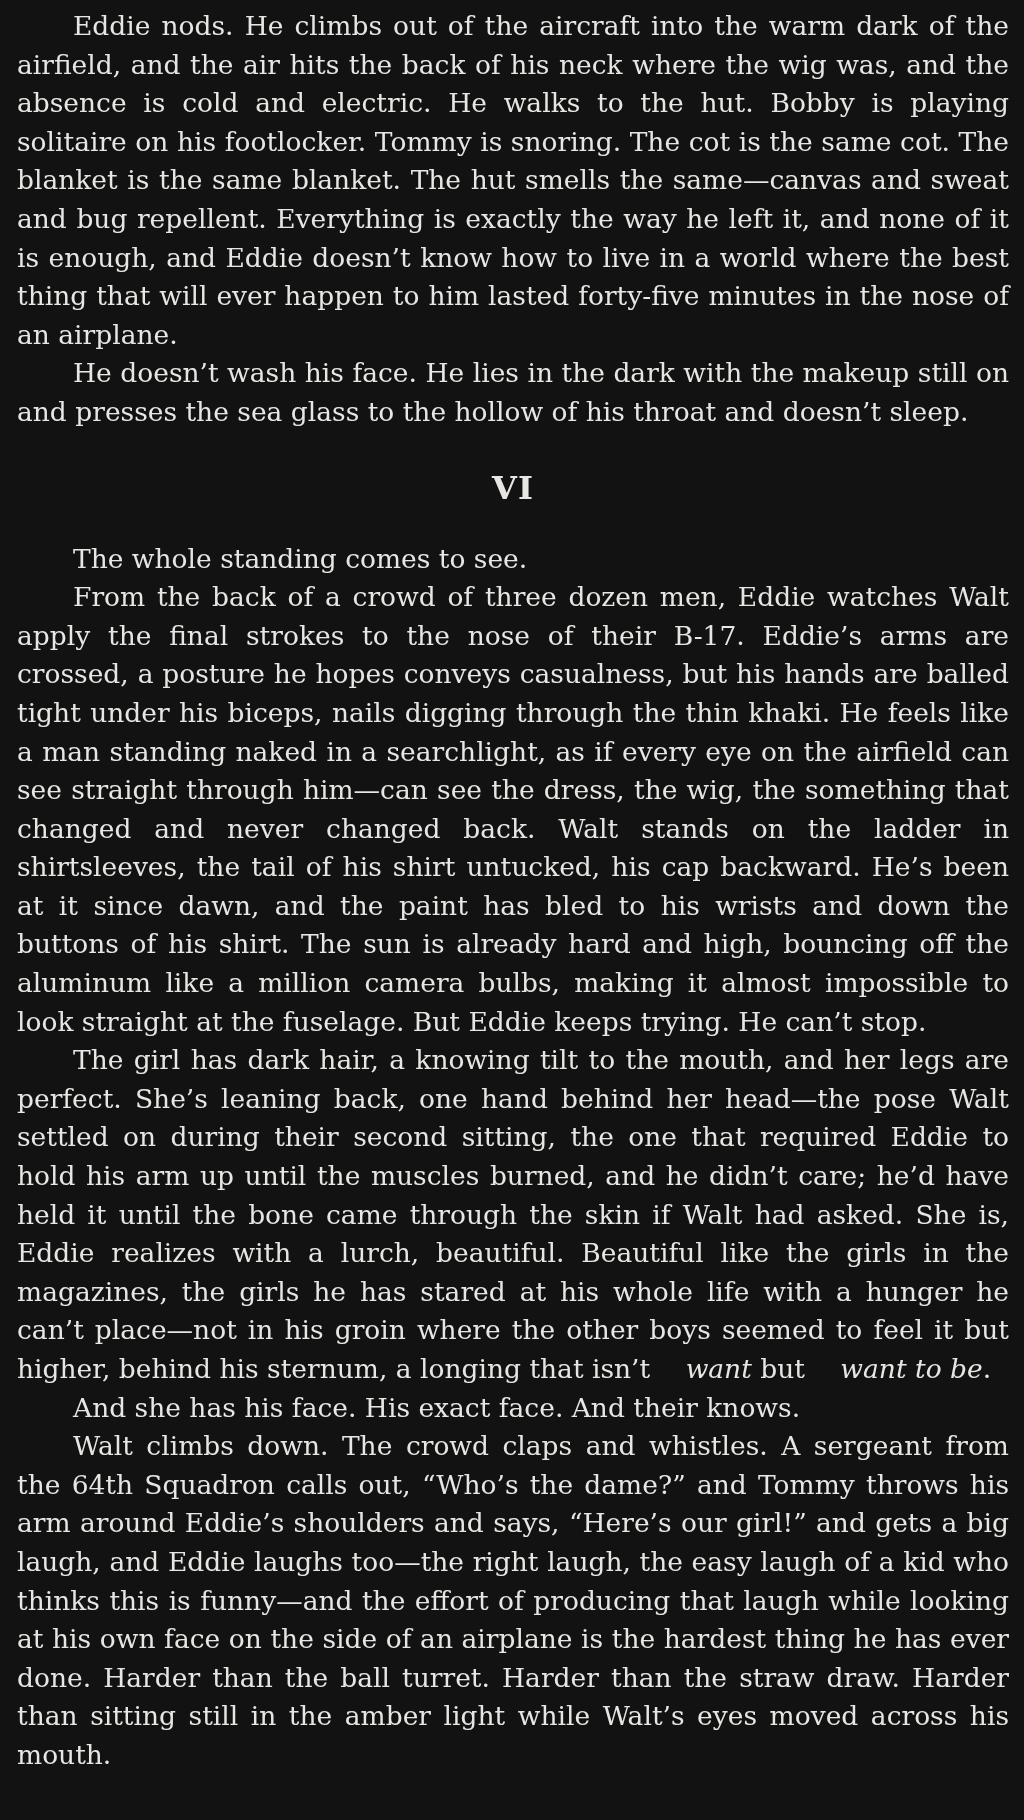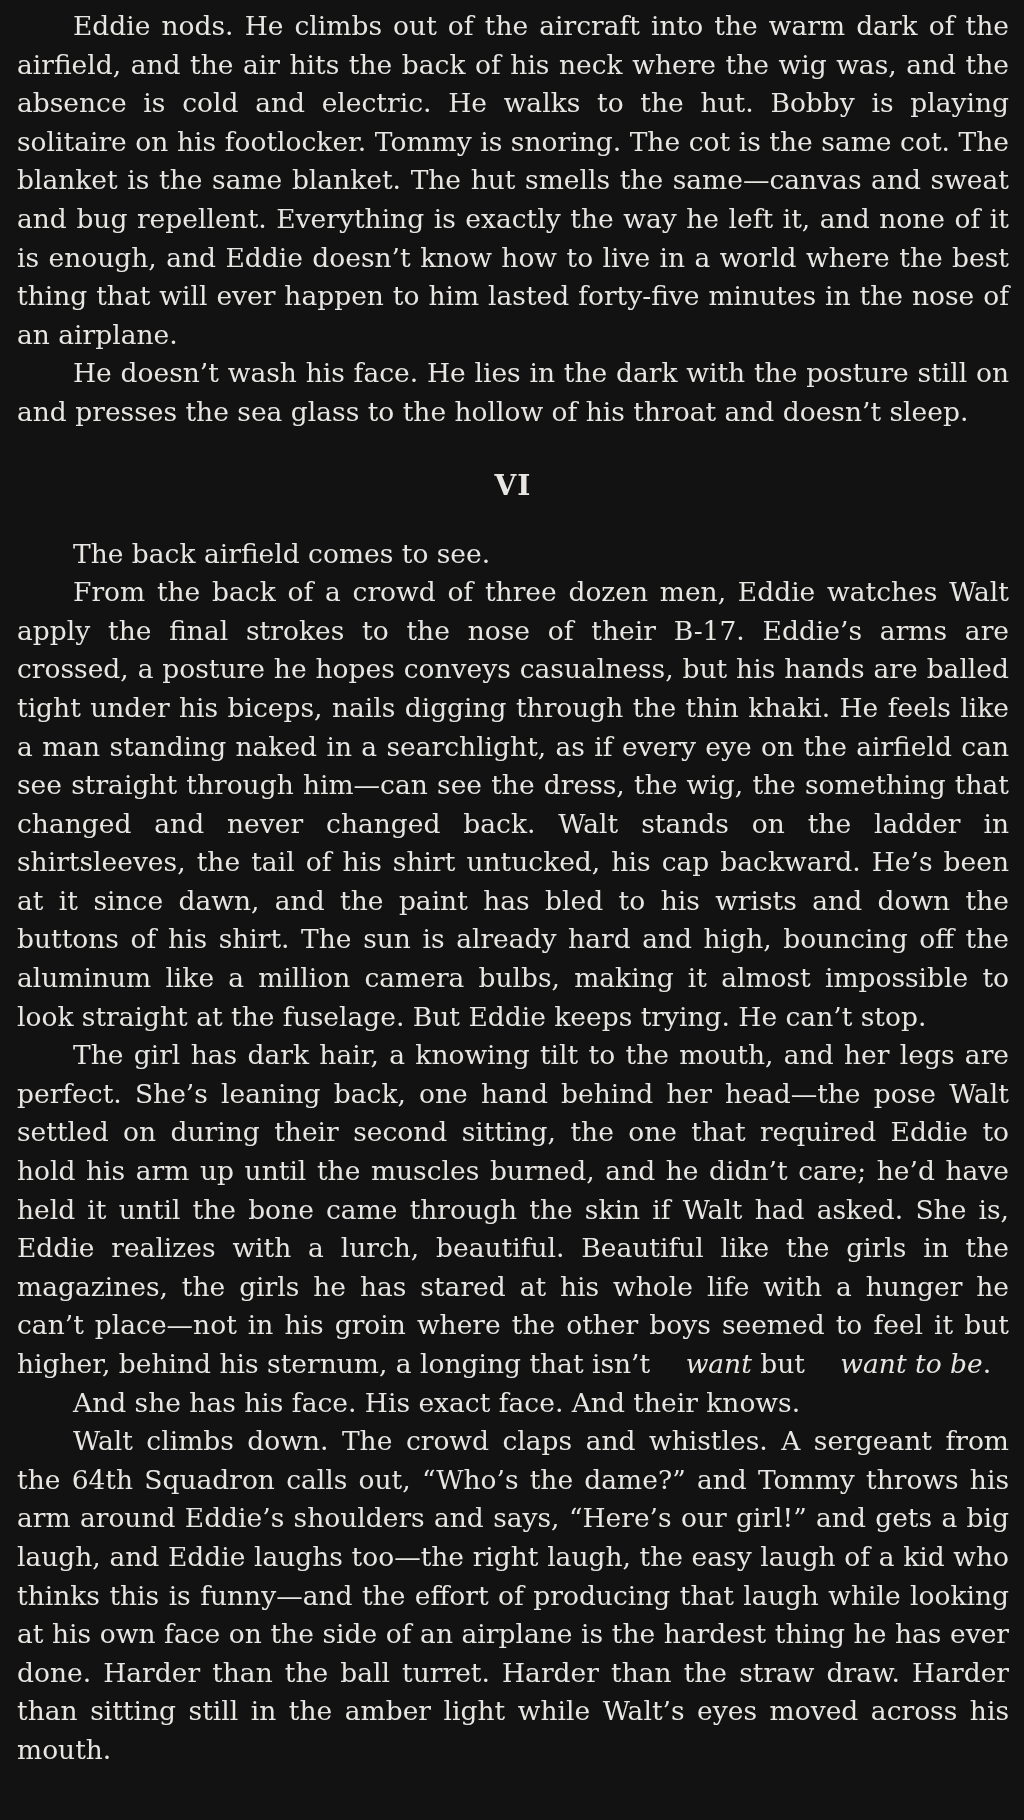--- a/index.html
+++ b/index.html
@@ -25,40 +25,40 @@
     line-height:38.6px;
     color:var(--fg);
     text-align:justify;
     text-indent:56px;
     margin:0;
     hyphens:none;
     -webkit-hyphens:none;
   }
   .page-text h2{
     font-family:"DejaVu Serif","Liberation Serif",serif;
-    font-size:28px;
+    font-size:32px;
     font-weight:700;
     color:var(--fg);
     text-align:center;
     text-indent:0;
     margin:37px 0 33px 0;
     letter-spacing:1px;
   }
   .page-text em{
     font-style:italic;
     margin-left:27px;
   }
 </style>
 </head>
 <body>
 
 <main class="page">
   <section class="page-text" id="page-text">
       <p><span>Eddie nods. He climbs out of the aircraft into the warm dark of the airfield, and the air hits the back of his neck where the wig was, and the absence is cold and electric. He walks to the hut. Bobby is playing solitaire on his footlocker. Tommy is snoring. The cot is the same cot. The blanket is the same blanket. The hut smells the same—canvas and sweat and bug repellent. Everything is exactly the way he left it, and none of it is enough, and Eddie doesn’t know how to live in a world where the best thing that will ever happen to him lasted forty-five minutes in the nose of an airplane.</span></p>
-      <p><span>He doesn’t wash his face. He lies in the dark with the posture still on and presses the sea glass to the hollow of his throat and doesn’t sleep.</span></p>
+      <p><span>He doesn’t wash his face. He lies in the dark with the makeup still on and presses the sea glass to the hollow of his throat and doesn’t sleep.</span></p>
       <h2>VI</h2>
-      <p><span>The back airfield comes to see.</span></p>
+      <p><span>The whole standing comes to see.</span></p>
       <p><span>From the back of a crowd of three dozen men, Eddie watches Walt apply the final strokes to the nose of their B-17. Eddie’s arms are crossed, a posture he hopes conveys casualness, but his hands are balled tight under his biceps, nails digging through the thin khaki. He feels like a man standing naked in a searchlight, as if every eye on the airfield can see straight through him—can see the dress, the wig, the something that changed and never changed back. Walt stands on the ladder in shirtsleeves, the tail of his shirt untucked, his cap backward. He’s been at it since dawn, and the paint has bled to his wrists and down the buttons of his shirt. The sun is already hard and high, bouncing off the aluminum like a million camera bulbs, making it almost impossible to look straight at the fuselage. But Eddie keeps trying. He can’t stop.</span></p>
       <p><span>The girl has dark hair, a knowing tilt to the mouth, and her legs are perfect. She’s leaning back, one hand behind her head—the pose Walt settled on during their second sitting, the one that required Eddie to hold his arm up until the muscles burned, and he didn’t care; he’d have held it until the bone came through the skin if Walt had asked. She is, Eddie realizes with a lurch, beautiful. Beautiful like the girls in the magazines, the girls he has stared at his whole life with a hunger he can’t place—not in his groin where the other boys seemed to feel it but higher, behind his sternum, a longing that isn’t </span><em>want</em><span> but </span><em>want to be</em><span>.</span></p>
       <p><span>And she has his face. His exact face. And their knows.</span></p>
       <p><span>Walt climbs down. The crowd claps and whistles. A sergeant from the 64th Squadron calls out, “Who’s the dame?” and Tommy throws his arm around Eddie’s shoulders and says, “Here’s our girl!” and gets a big laugh, and Eddie laughs too—the right laugh, the easy laugh of a kid who thinks this is funny—and the effort of producing that laugh while looking at his own face on the side of an airplane is the hardest thing he has ever done. Harder than the ball turret. Harder than the straw draw. Harder than sitting still in the amber light while Walt’s eyes moved across his mouth.</span></p>
     </section>
 </main>
 
 </body></html>

